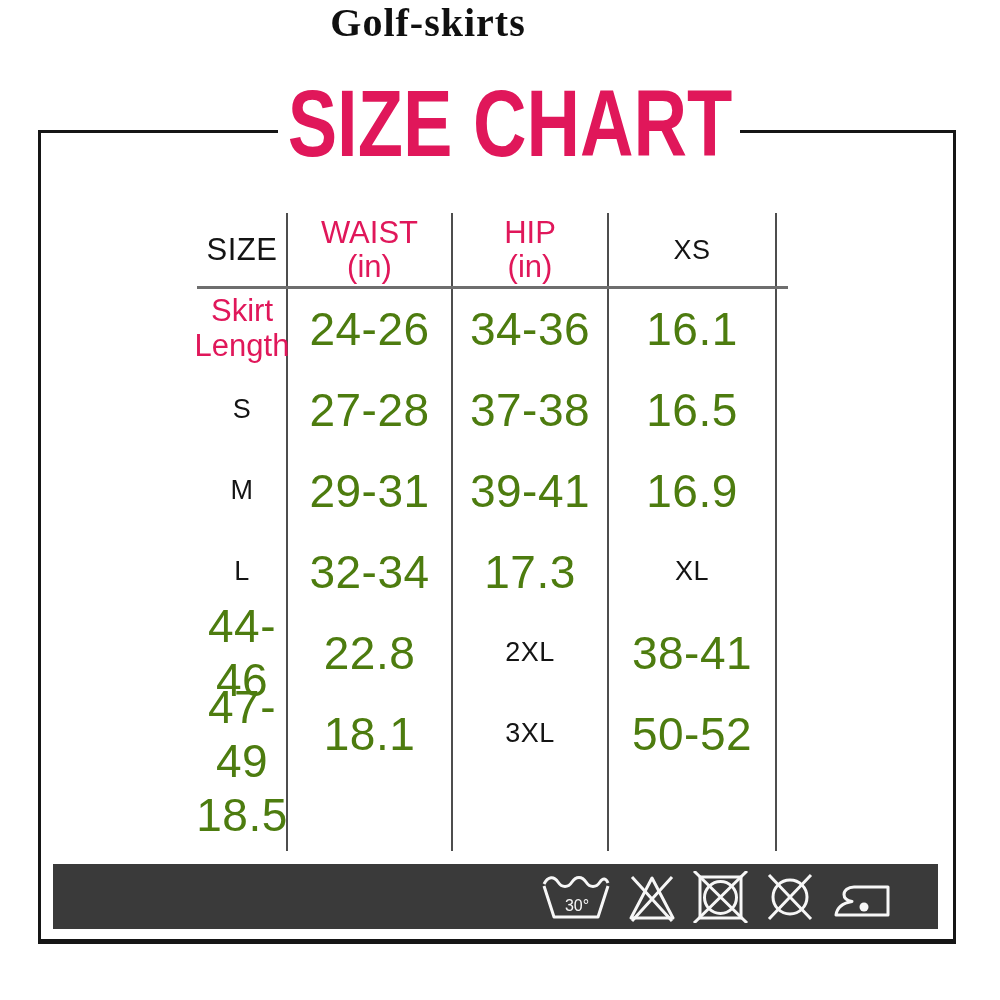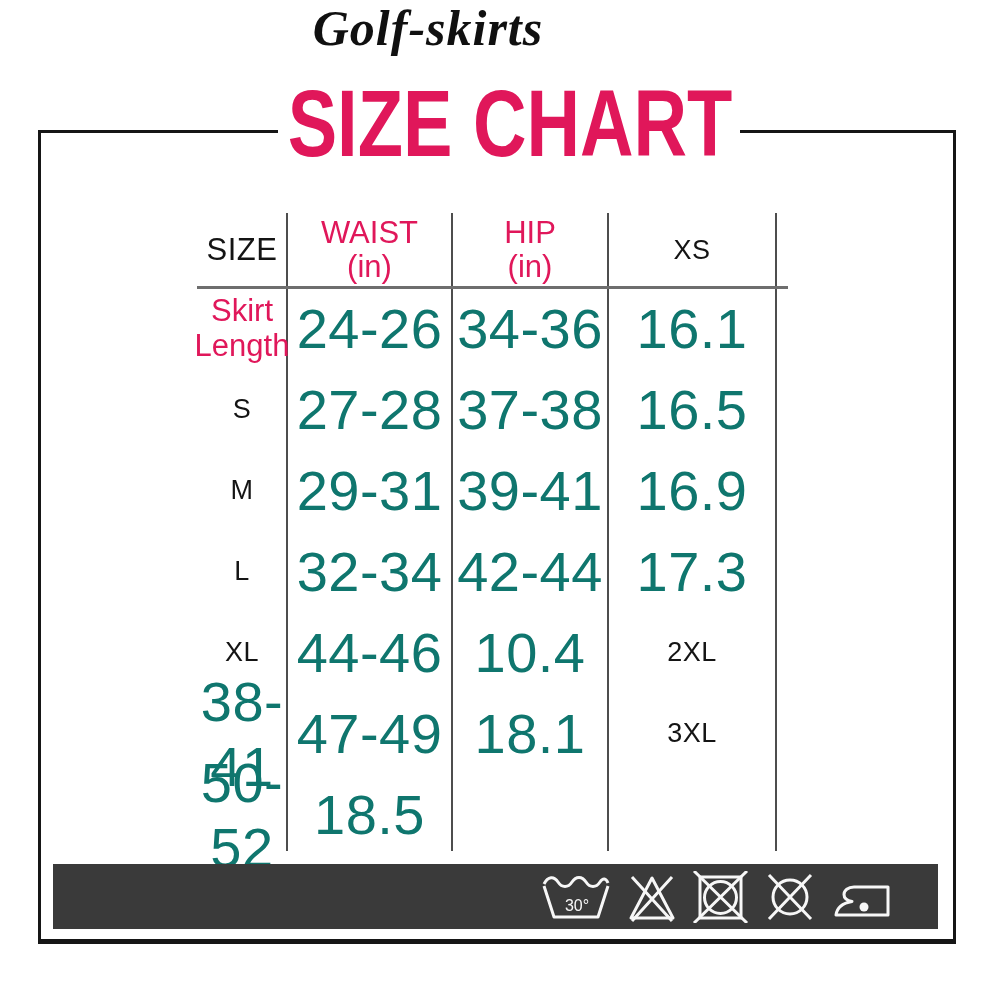--- a/index.html
+++ b/index.html
@@ -4,22 +4,22 @@
 <title>Size Chart</title>
 <style>
   html,body{margin:0;padding:0}
   body{
     width:1000px;height:1000px;position:relative;background:#ffffff;
     font-family:"Liberation Sans",sans-serif;overflow:hidden;color:#141414;
   }
   
   .brand{
     position:absolute;top:2px;left:0;width:856px;text-align:center;
-    font-family:"Liberation Serif",serif;font-weight:700;font-size:50px;
-    line-height:1.05;color:#101010;letter-spacing:1px;font-style:italic;
+    font-family:"Liberation Serif",serif;font-weight:700;font-size:40px;
+    line-height:1.05;color:#101010;letter-spacing:1px;
   }
   
   .frame{
     position:absolute;left:38px;top:130px;width:912px;height:806px;
     border:3px solid #161616;border-bottom-width:5px;
   }
   
   .border-mask{
     position:absolute;left:278px;top:120px;width:462px;height:22px;
     background:#ffffff;z-index:1;
@@ -37,21 +37,21 @@
   .grid{
     position:absolute;left:0;top:0;width:579px;height:643px;
     display:grid;grid-template-columns:90px 165px 156px 168px;
     grid-template-rows:76px repeat(7,81px);
   }
   .cell{display:flex;align-items:center;justify-content:center;text-align:center}
   .hdr{color:#e0175a;font-size:31px;line-height:1.1;font-weight:400}
   .hdr.size-hdr{color:#141414;letter-spacing:0.5px}
   .hdr-inner span{display:block}
   .size-cell{font-size:27px;font-weight:400;color:#141414;letter-spacing:0.5px}
-  .num-cell{font-size:56px;color:#0f766e;letter-spacing:0.5px}
+  .num-cell{font-size:46px;color:#4d7c0f;letter-spacing:0.5px}
   .vline{position:absolute;top:1px;bottom:4px;width:2px;background:#4d4d4d}
   .vl1{left:89px}.vl2{left:254px}.vl3{left:410px}.vl4{left:578px}
   .hline{position:absolute;top:74px;left:0;width:591px;height:3px;background:#6e6e6e}
   
   .care-bar{
     position:absolute;left:53px;top:864px;width:885px;height:65px;
     background:#3a3a3a;box-sizing:border-box;
     display:flex;align-items:center;justify-content:flex-end;
     gap:13px;padding-right:44px;z-index:2;
   }
@@ -113,26 +113,25 @@
     <div class="cell num-cell">37-38</div>
     <div class="cell num-cell">16.5</div>
 
     <div class="cell size-cell">M</div>
     <div class="cell num-cell">29-31</div>
     <div class="cell num-cell">39-41</div>
     <div class="cell num-cell">16.9</div>
 
     <div class="cell size-cell">L</div>
     <div class="cell num-cell">32-34</div>
-    <div class="cell num-cell">42-44</div>
     <div class="cell num-cell">17.3</div>
 
     <div class="cell size-cell">XL</div>
     <div class="cell num-cell">44-46</div>
-    <div class="cell num-cell">10.4</div>
+    <div class="cell num-cell">22.8</div>
 
     <div class="cell size-cell">2XL</div>
     <div class="cell num-cell">38-41</div>
     <div class="cell num-cell">47-49</div>
     <div class="cell num-cell">18.1</div>
 
     <div class="cell size-cell">3XL</div>
     <div class="cell num-cell">50-52</div>
     <div class="cell num-cell">18.5</div>
   </div>

